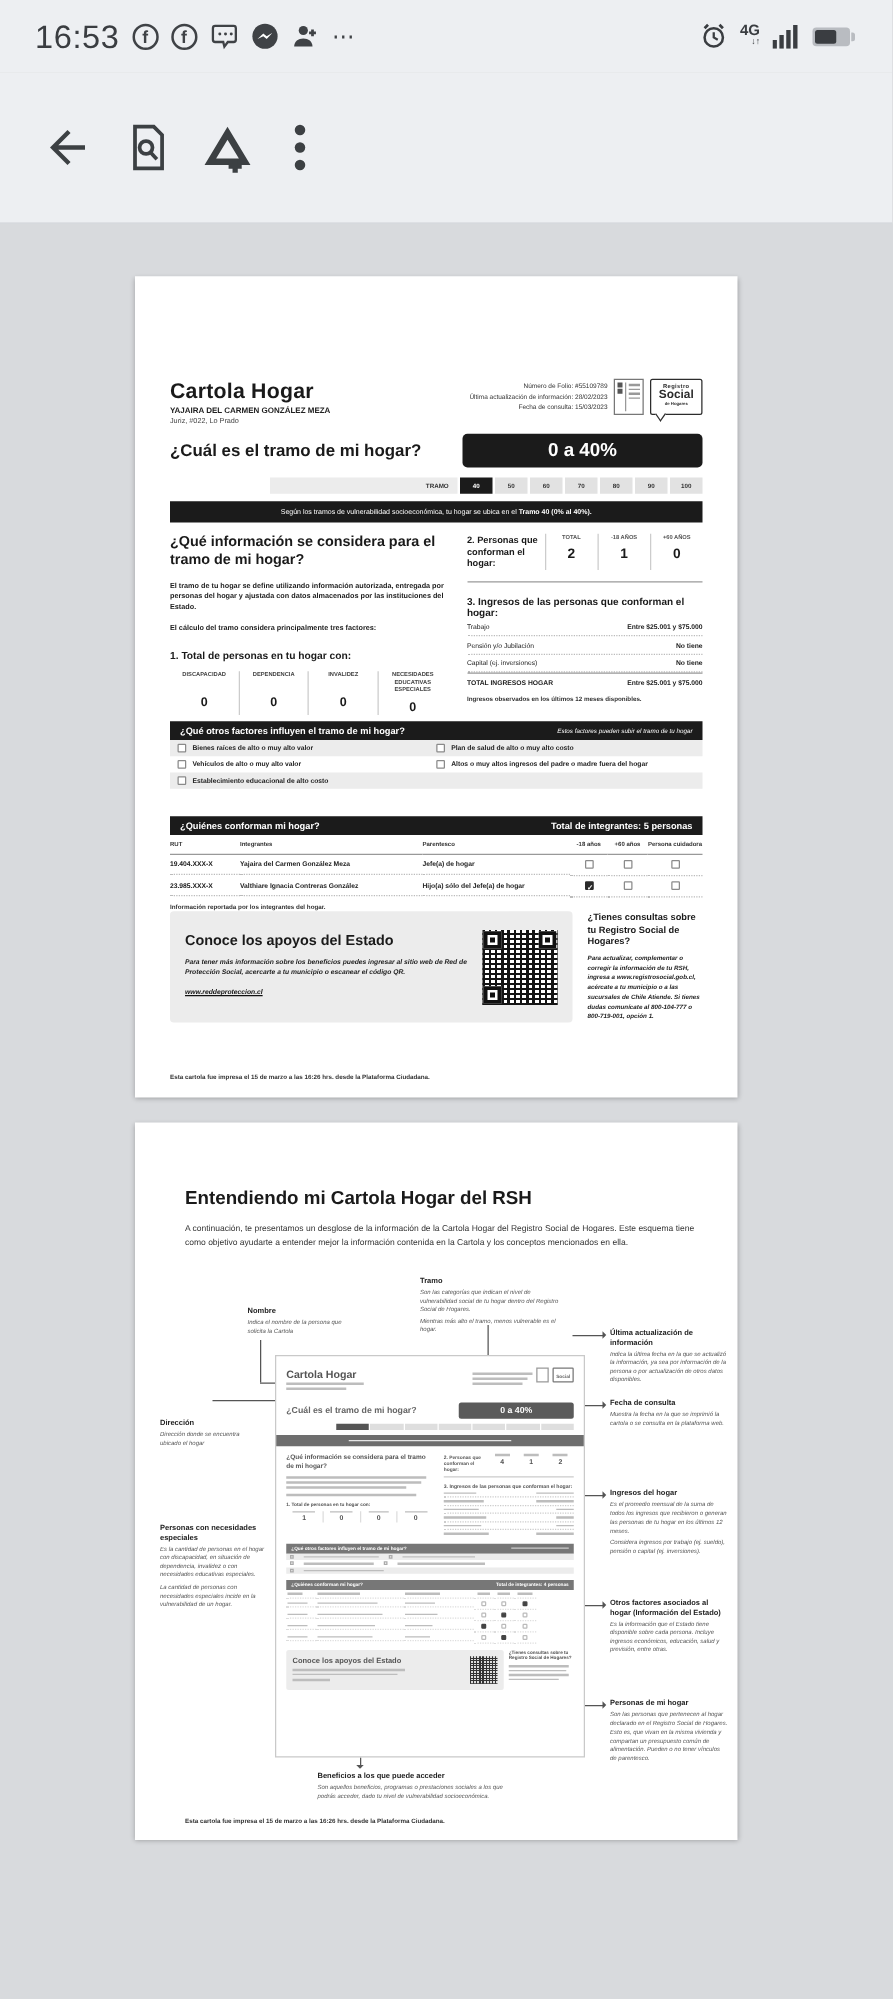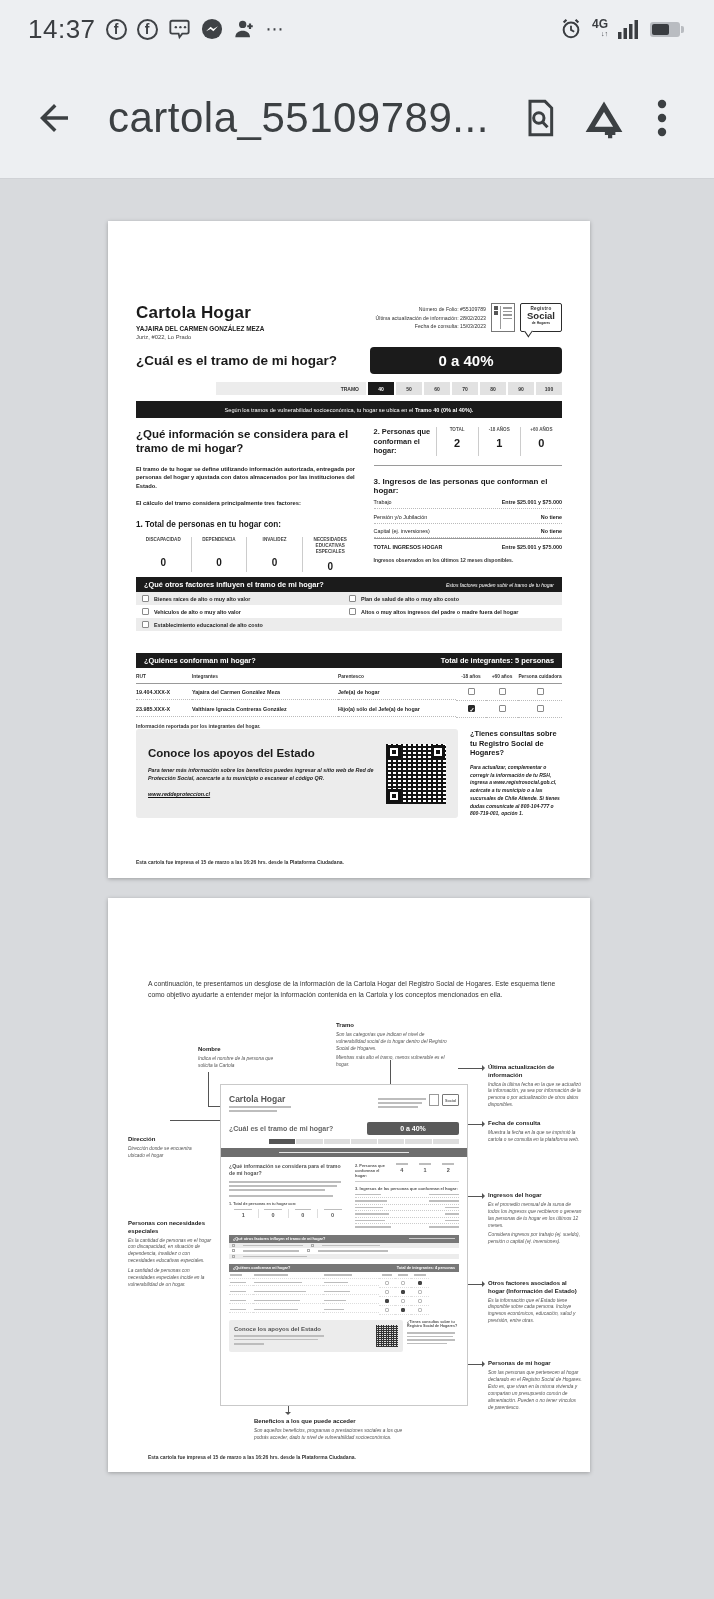--- a/index.html
+++ b/index.html
@@ -177,21 +177,21 @@
   .m-qr { width:22px; height:22px; flex:none; background:repeating-linear-gradient(0deg,#333 0 1px,transparent 1px 2px),repeating-linear-gradient(90deg,#333 0 1px,#ddd 1px 2.5px); }
   .m-cons { width:52px; }
   .m-ch { font-size:3.7px; font-weight:bold; color:#555; line-height:1.3; }
   .p2-footer { top:556px; left:40px; font-size:5px; color:#333; font-weight:bold; }
 </style>
 </head>
 <body>
 
 <div class="statusbar">
   <div class="sb-left">
-    <span class="sb-time">14:37</span>
+    <span class="sb-time">16:53</span>
     <span class="sb-ico fb-circle">f</span>
     <span class="sb-ico fb-circle">f</span>
     <span class="sb-ico">
       <svg width="23" height="22" viewBox="0 0 24 24">
           <path d="M4 3h16a2 2 0 0 1 2 2v10a2 2 0 0 1-2 2h-5l-3 4-1-4H4a2 2 0 0 1-2-2V5a2 2 0 0 1 2-2z" fill="none" stroke="#3f4246" stroke-width="2"></path>
           <circle cx="8" cy="10" r="1.3" fill="#3f4246"></circle>
           <circle cx="13" cy="10" r="1.3" fill="#3f4246"></circle>
           <circle cx="18" cy="10" r="1.3" fill="#3f4246"></circle>
         </svg>
     </span>
@@ -230,21 +230,20 @@
     <span class="battery"></span>
   </div>
 </div>
 
 <div class="appbar">
   <button class="iconbtn">
     <svg width="42" height="42" viewBox="0 0 24 24">
         <path d="M20 11H7.8l5.6-5.6L12 4l-8 8 8 8 1.4-1.4L7.8 13H20z" fill="#3c4043"></path>
       </svg>
   </button>
-  <span class="app-title">cartola_55109789...</span>
   <button class="iconbtn">
     <svg width="40" height="44" viewBox="0 0 24 24">
         <path d="M6 2h9l4 4v16H6z" fill="none" stroke="#3c4043" stroke-width="1.8"></path>
         <circle cx="11.3" cy="12" r="3.1" fill="none" stroke="#3c4043" stroke-width="1.8"></circle>
         <path d="M13.5 14.4l3 3.2" stroke="#3c4043" stroke-width="1.8"></path>
       </svg>
   </button>
   <button class="iconbtn">
     <svg width="44" height="42" viewBox="0 0 24 24">
         <path fill-rule="evenodd" d="M12 2.5L22.5 20h-21L12 2.5zm0 6L6.8 17h10.4L12 8.5z" fill="#3c4043"></path>
@@ -471,20 +470,21 @@
       <div class="consultas">
         <div class="cons-h">¿Tienes consultas sobre tu Registro Social de Hogares?</div>
         <div class="cons-p">Para actualizar, complementar o corregir la información de tu RSH, ingresa a www.registrosocial.gob.cl, acércate a tu municipio o a las sucursales de Chile Atiende. Si tienes dudas comunícate al 800-104-777 o 800-719-001, opción 1.</div>
       </div>
     </div>
 
     <div class="p1-sec p1-footer">Esta cartola fue impresa el 15 de marzo a las 16:26 hrs. desde la Plataforma Ciudadana.</div>
   </div>
 
   <div class="page page2">
+    <div class="abs p2-title">Entendiendo mi Cartola Hogar del RSH</div>
     <div class="abs p2-intro">A continuación, te presentamos un desglose de la información de la Cartola Hogar del Registro Social de Hogares. Este esquema tiene como objetivo ayudarte a entender mejor la información contenida en la Cartola y los conceptos mencionados en ella.</div>
 
     <div class="lbl" style="top:124px;left:228px;width:112px;">
       <div class="lbl-h">Tramo</div>
       <div class="lbl-b">Son las categorías que indican el nivel de vulnerabilidad social de tu hogar dentro del Registro Social de Hogares.</div>
       <div class="lbl-b">Mientras más alto el tramo, menos vulnerable es el hogar.</div>
     </div>
     <div class="lbl" style="top:148px;left:90px;width:80px;">
       <div class="lbl-h">Nombre</div>
       <div class="lbl-b">Indica el nombre de la persona que solicita la Cartola</div>

